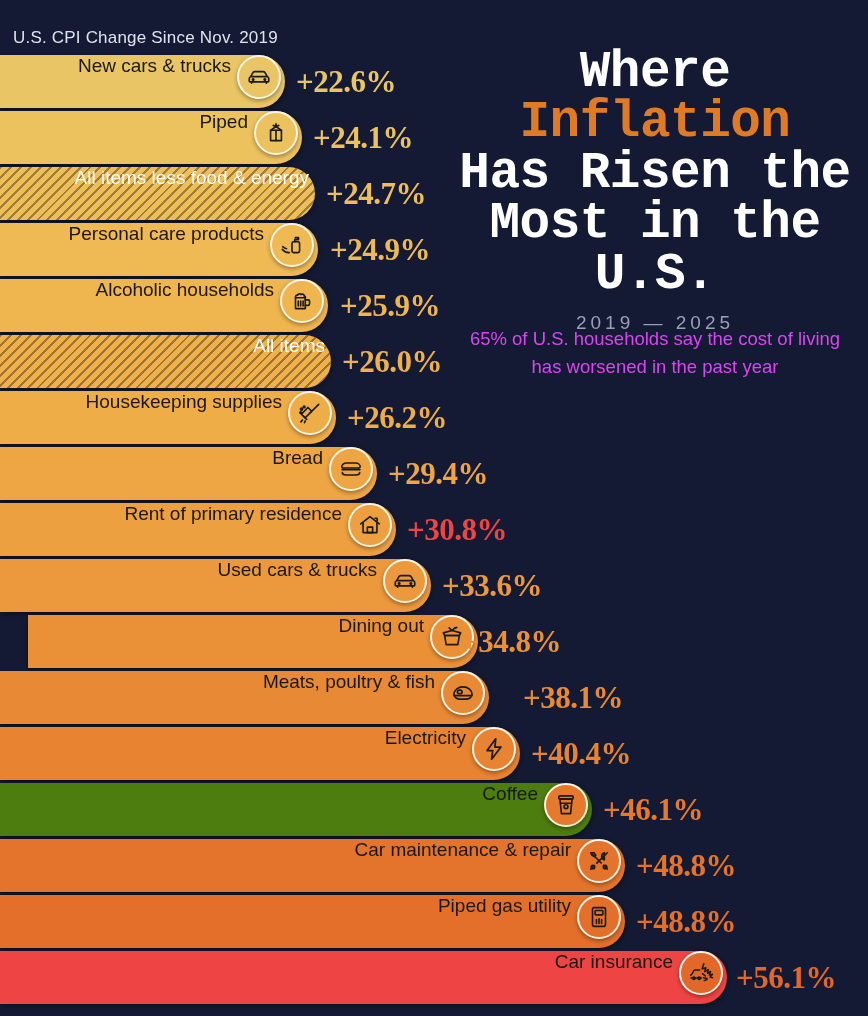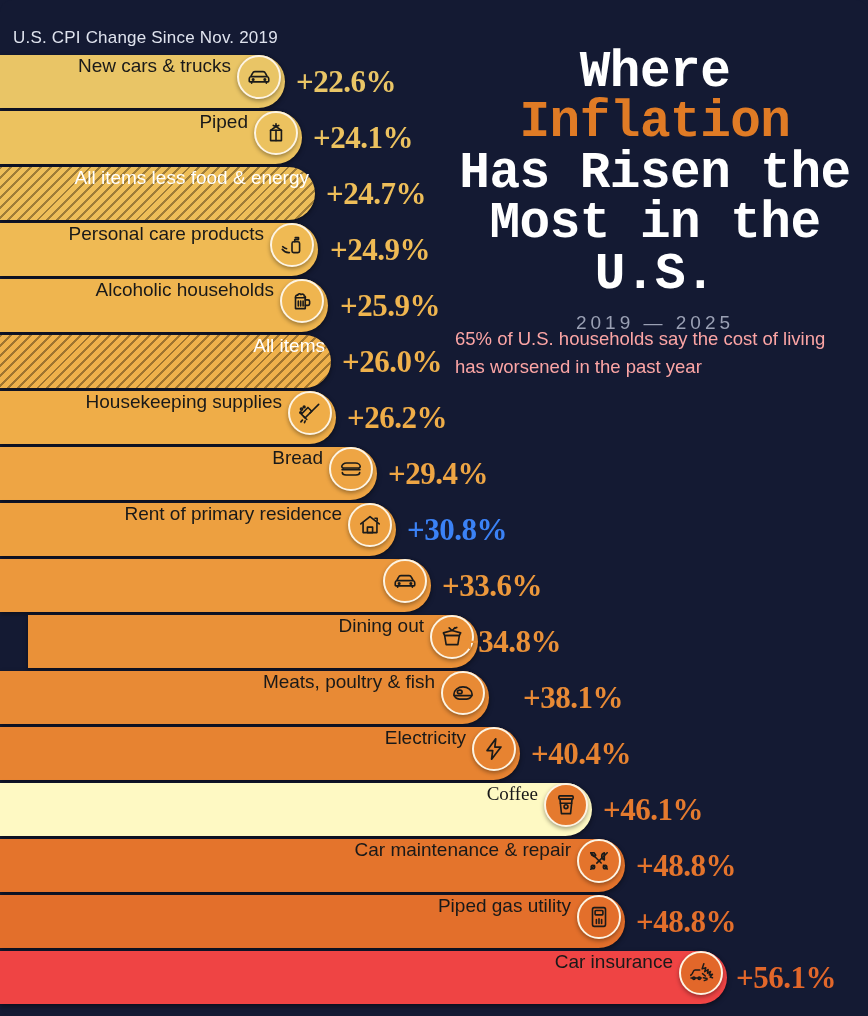--- a/index.html
+++ b/index.html
@@ -48,23 +48,24 @@
   .title-years {
     margin-top:12px;
     font-size:19px;
     letter-spacing:4px;
     color:#9aa0b4;
   }
   .blurb {
     position:absolute;
     left:455px; top:325px;
     width:400px;
+    text-align:center;
     font-size:18.5px;
     line-height:1.5;
-    color:#fca5a5;
+    color:#d946ef;
   }
 
   
   .bars {
     position:absolute;
     left:0; top:55px;
     width:868px;
   }
   .row {
     position:relative;
@@ -253,24 +254,25 @@
           <span class="bar-label">Rent of primary residence</span>
           <span class="icon-badge" style="background: rgb(237, 160, 64);">
             <svg viewBox="0 0 24 24" fill="none" stroke="#1a1a1a" stroke-width="1.5" stroke-linecap="round" stroke-linejoin="round">
               <path d="M3.5 11 12 4.2 20.5 11"></path>
               <path d="M5.6 10.2V19h12.8v-8.8"></path>
               <rect x="9.6" y="14" width="4.8" height="5"></rect>
               <path d="M16.6 5.8h2v2.4"></path>
             </svg>
           </span>
         </div>
-        <div class="pct" style="left: 407px; color: #3b82f6;">+30.8%</div>
+        <div class="pct" style="left: 407px; color: #ef4444;">+30.8%</div>
       </div>
       <div class="row">
         <div class="bar" style="width: 431px; background: rgb(236, 152, 60);">
+          <span class="bar-label">Used cars &amp; trucks</span>
           <span class="icon-badge" style="background: rgb(236, 152, 60);">
             <svg viewBox="0 0 24 24" fill="none" stroke="#1a1a1a" stroke-width="1.5" stroke-linecap="round" stroke-linejoin="round">
               <path d="M3 13.5c0-1 .6-1.6 1.5-2l1.6-3.1C6.5 7.5 7.3 7 8.2 7h7.6c.9 0 1.7.5 2.1 1.4l1.6 3.1c.9.4 1.5 1 1.5 2v2.2c0 .5-.4.8-.8.8H3.8c-.4 0-.8-.3-.8-.8z"></path>
               <path d="M5 11.6h14"></path>
               <circle cx="6.6" cy="14.3" r=".7" fill="#1a1a1a"></circle>
               <circle cx="17.4" cy="14.3" r=".7" fill="#1a1a1a"></circle>
               <path d="M5.2 16.5v1.2M18.8 16.5v1.2"></path>
             </svg>
           </span>
         </div>
@@ -307,21 +309,21 @@
           <span class="bar-label">Electricity</span>
           <span class="icon-badge" style="background: rgb(231, 131, 49);">
             <svg viewBox="0 0 24 24" fill="none" stroke="#1a1a1a" stroke-width="1.6" stroke-linecap="round" stroke-linejoin="round">
               <path d="M13.6 2.6 5.6 13.4h5.2L9.8 21.4l8.6-11.2h-5.6z"></path>
             </svg>
           </span>
         </div>
         <div class="pct" style="left: 531px; color: rgb(231, 131, 49);">+40.4%</div>
       </div>
       <div class="row">
-        <div class="bar" style="width: 592px; background: #fef9c3; font-family: Liberation Serif, serif;">
+        <div class="bar" style="width: 592px; background: #4d7c0f;">
           <span class="bar-label">Coffee</span>
           <span class="icon-badge" style="background: rgb(229, 122, 46);">
             <svg viewBox="0 0 24 24" fill="none" stroke="#1a1a1a" stroke-width="1.5" stroke-linecap="round" stroke-linejoin="round">
               <path d="M6.4 6.6h11.2L16.2 20H7.8z"></path>
               <rect x="5.4" y="3.6" width="13.2" height="3" rx="1"></rect>
               <path d="M6.8 10.4h10.4"></path>
               <circle cx="12" cy="13.6" r="1.8"></circle>
             </svg>
           </span>
         </div>

